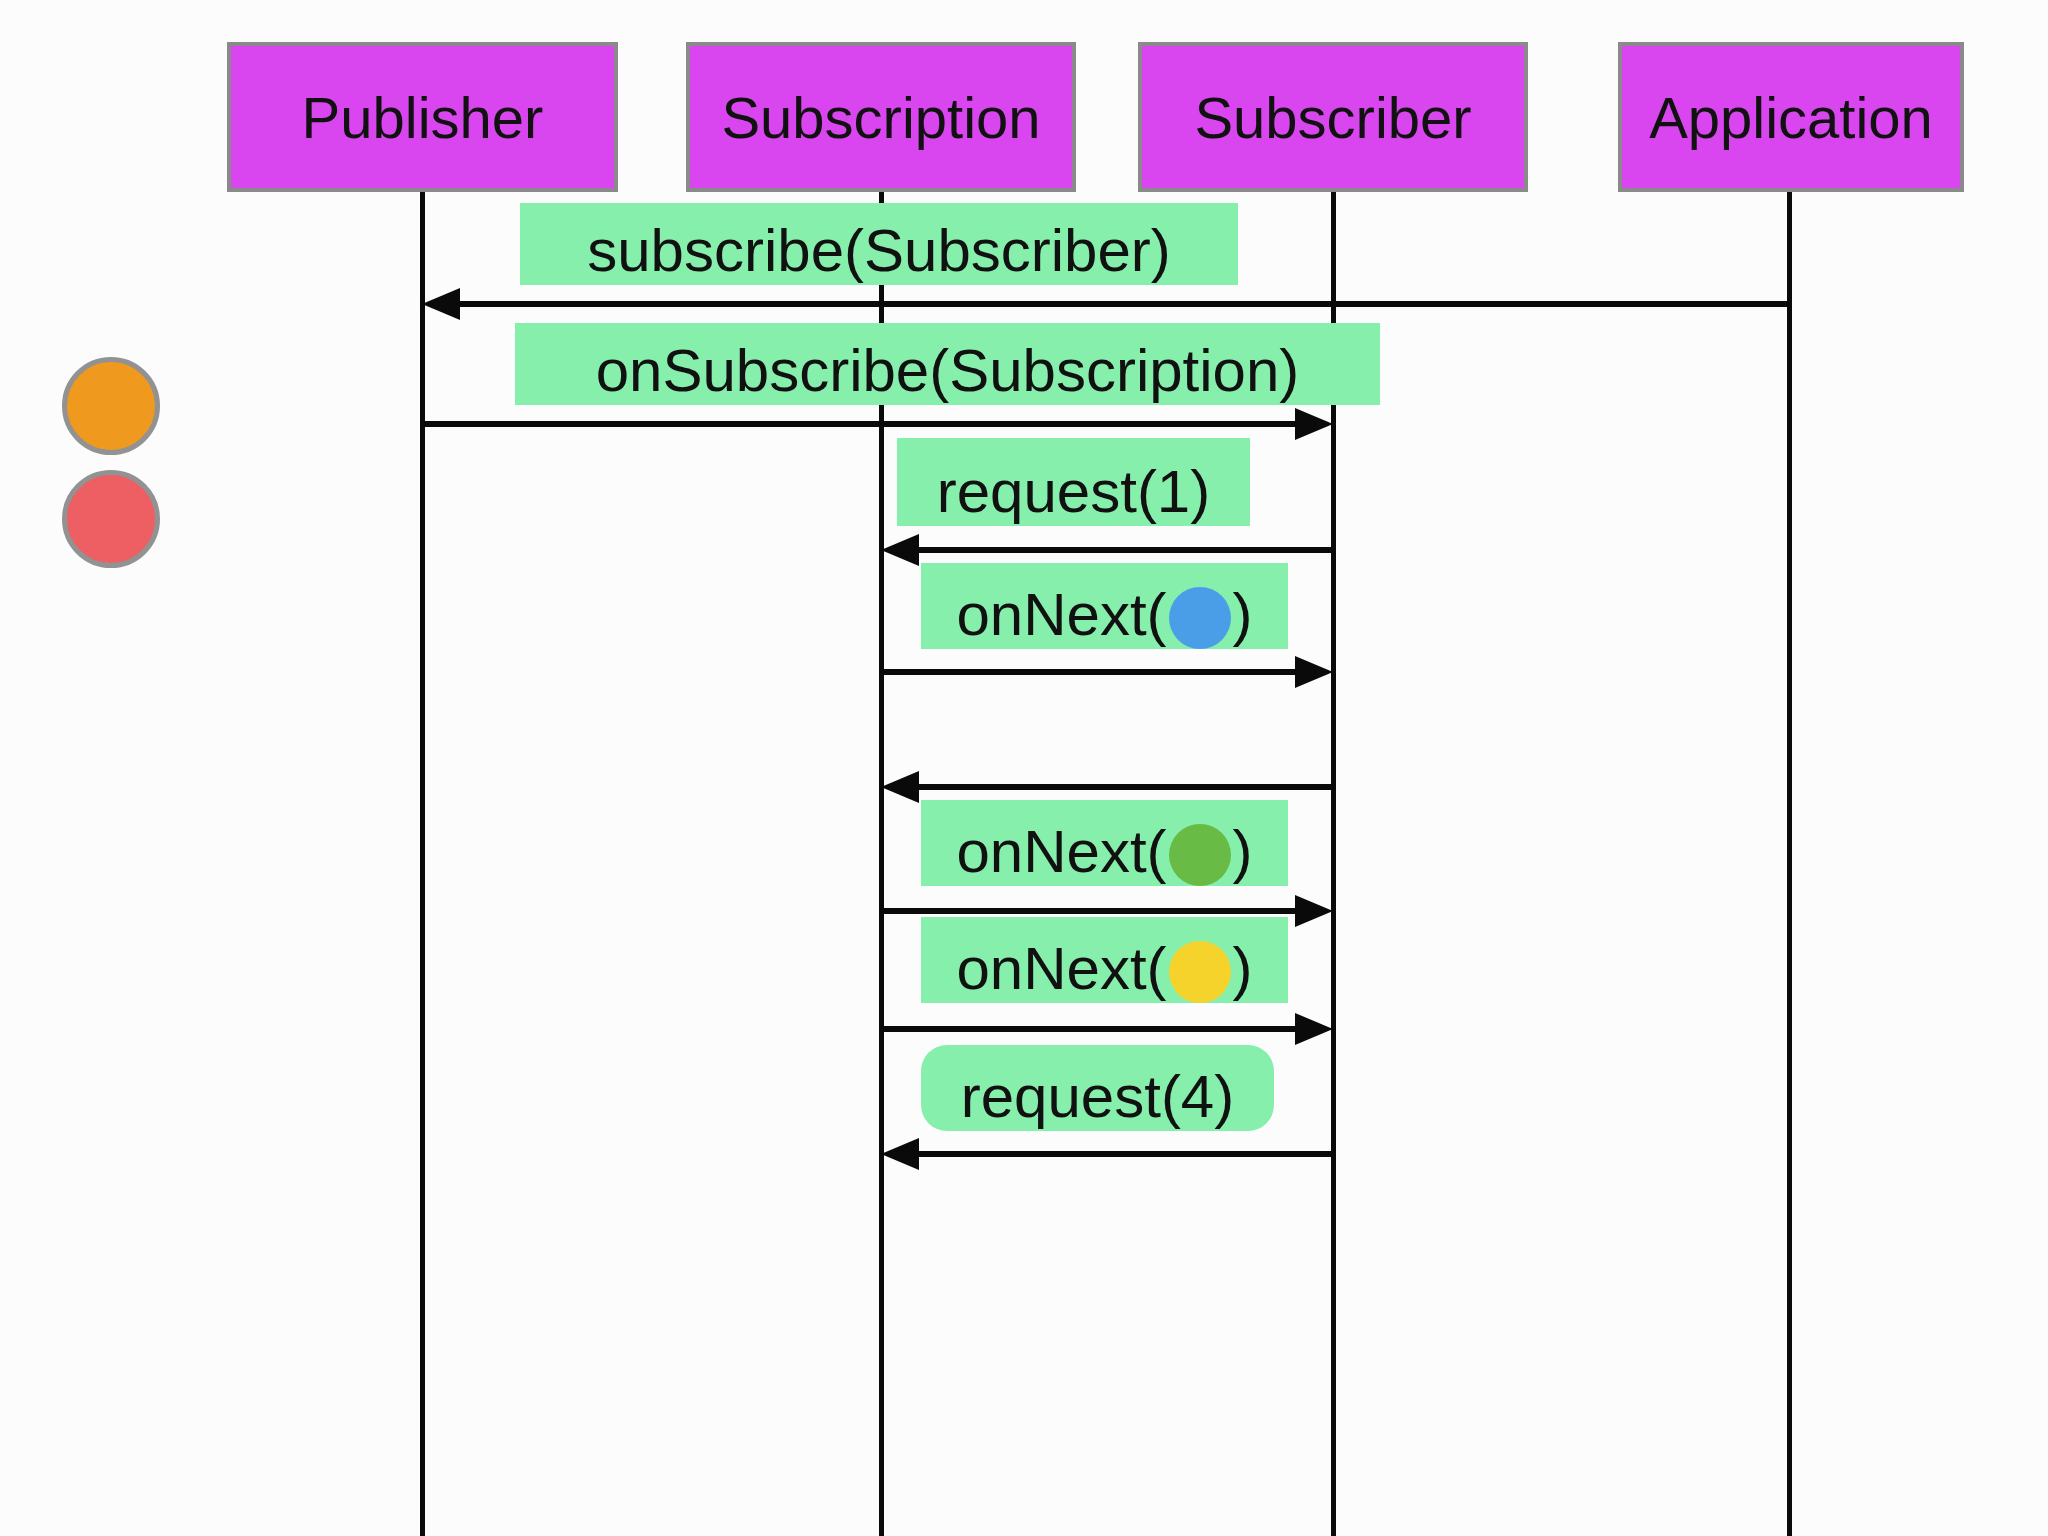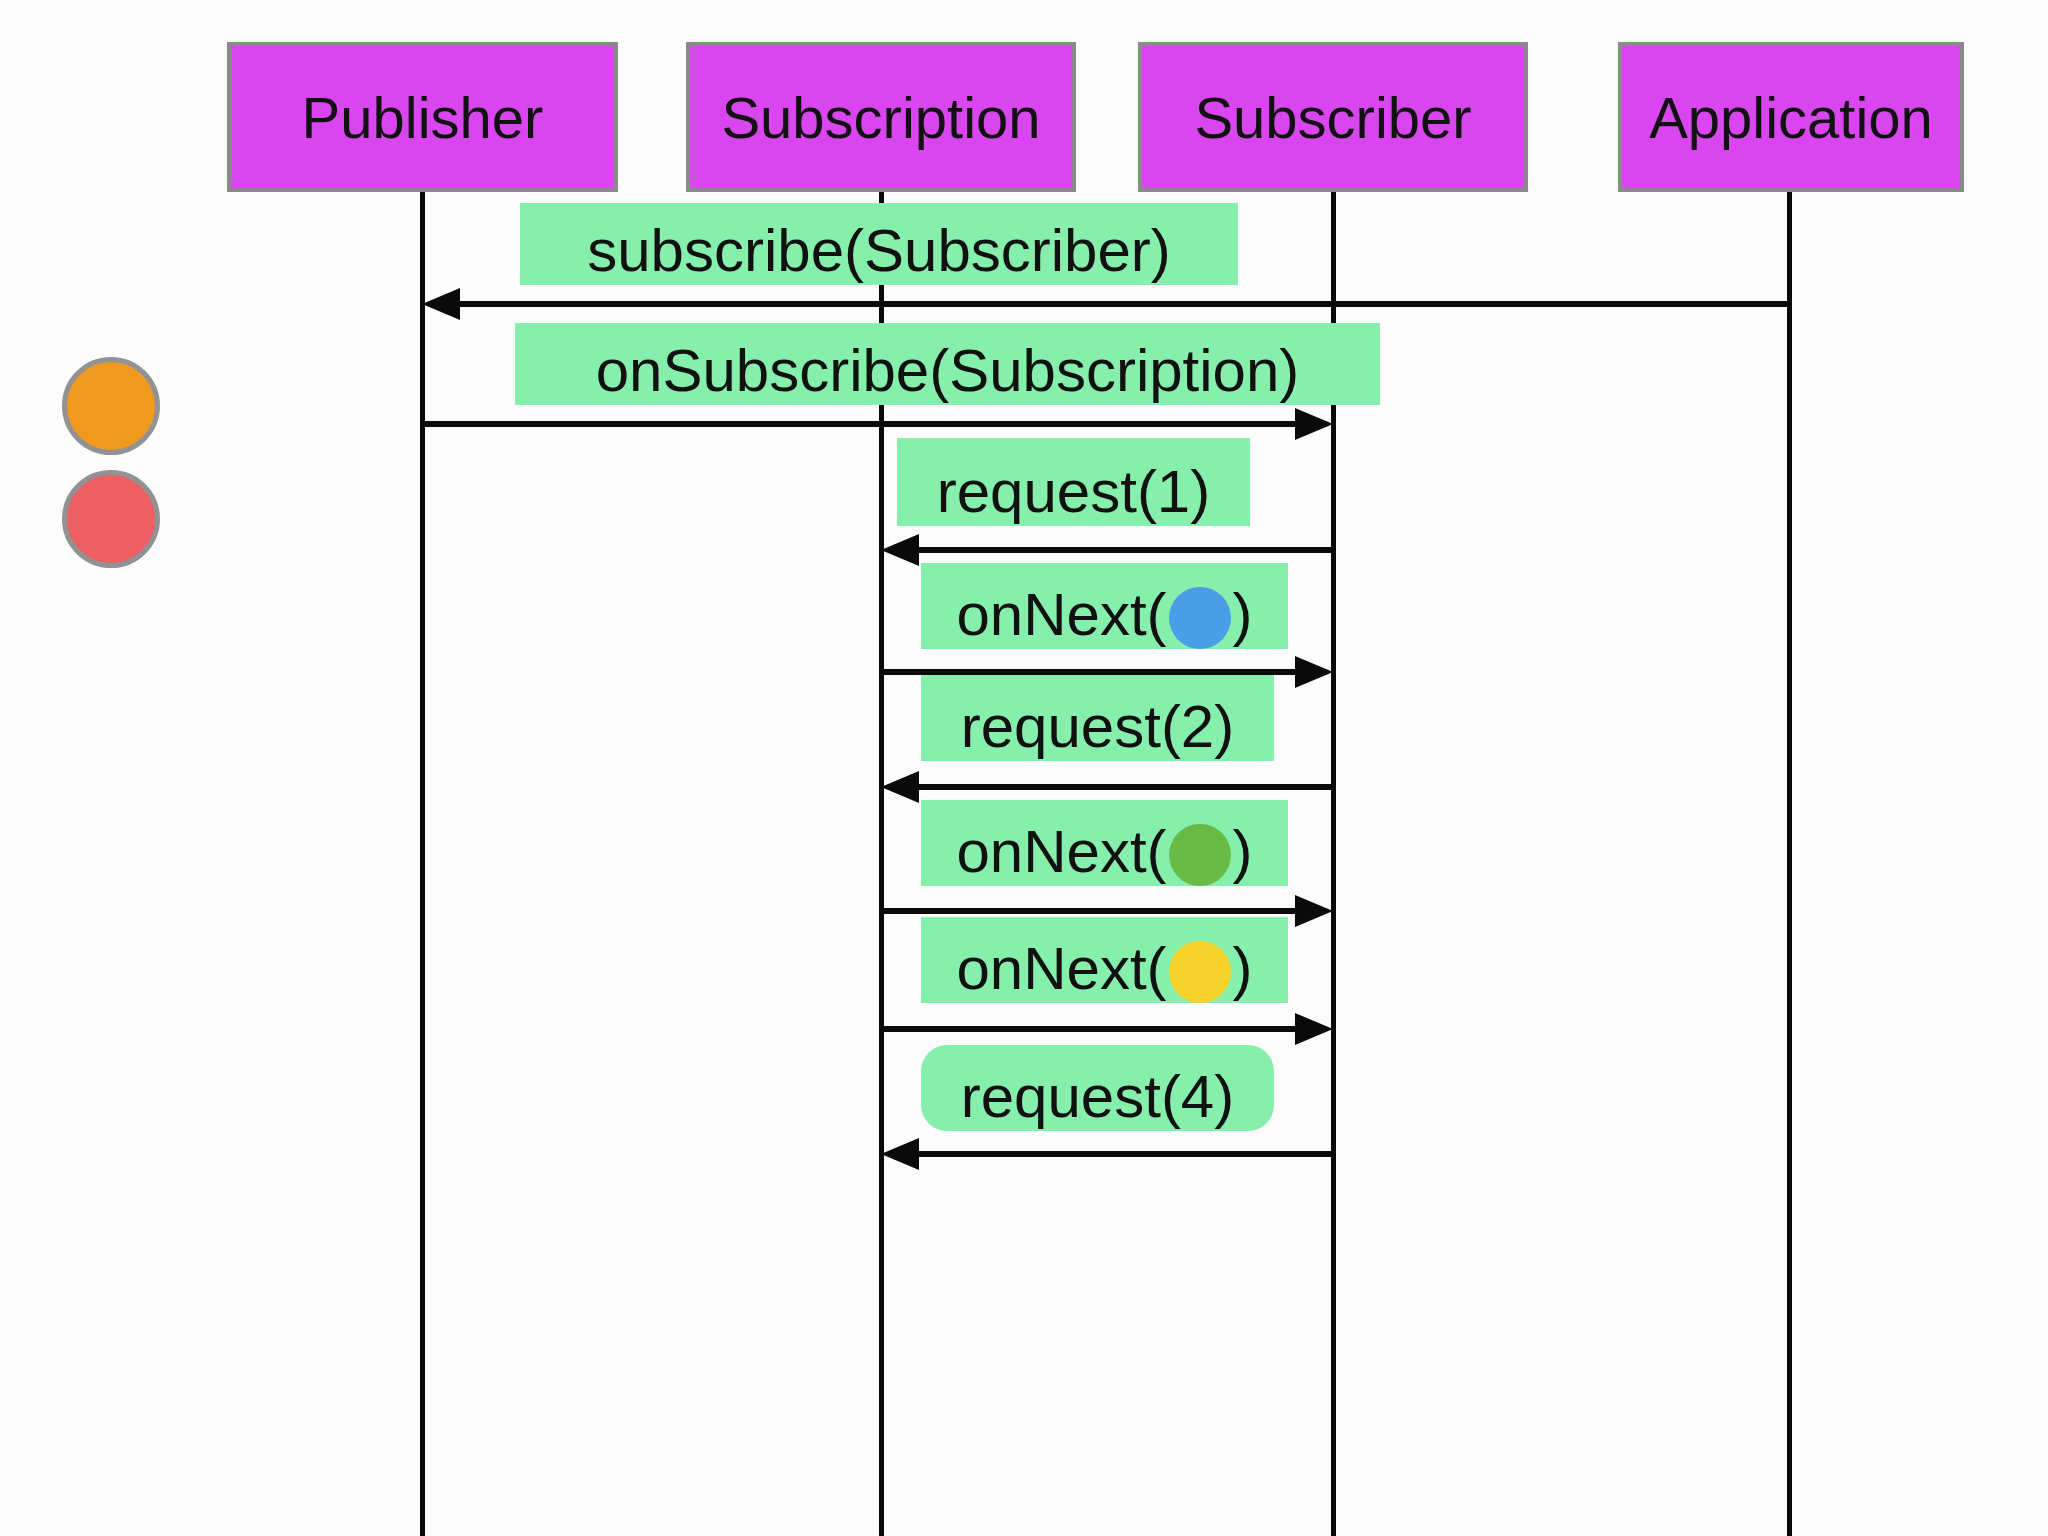--- a/index.html
+++ b/index.html
@@ -89,23 +89,20 @@
   <div class="aline" style="left:915px;top:547px;width:418px;"></div>
 
   <div class="mlabel" style="left:921px;top:563px;width:367px;height:86px;">
     <span>onNext(</span>
     <span class="ball" style="background: rgb(74, 158, 232);"></span>
     <span>)</span>
   </div>
   <div class="aline" style="left:881px;top:669px;width:418px;"></div>
   <div class="ahead right" style="left:1295px;top:656px;"></div>
 
-  <div class="mlabel" style="left:921px;top:675px;width:353px;height:86px;">
-    <span>request(2)</span>
-  </div>
   <div class="ahead left" style="left:881px;top:771px;"></div>
   <div class="aline" style="left:915px;top:784px;width:418px;"></div>
 
   <div class="mlabel" style="left:921px;top:800px;width:367px;height:86px;">
     <span>onNext(</span>
     <span class="ball" style="background: rgb(104, 188, 70);"></span>
     <span>)</span>
   </div>
   <div class="aline" style="left:881px;top:908px;width:418px;"></div>
   <div class="ahead right" style="left:1295px;top:895px;"></div>

